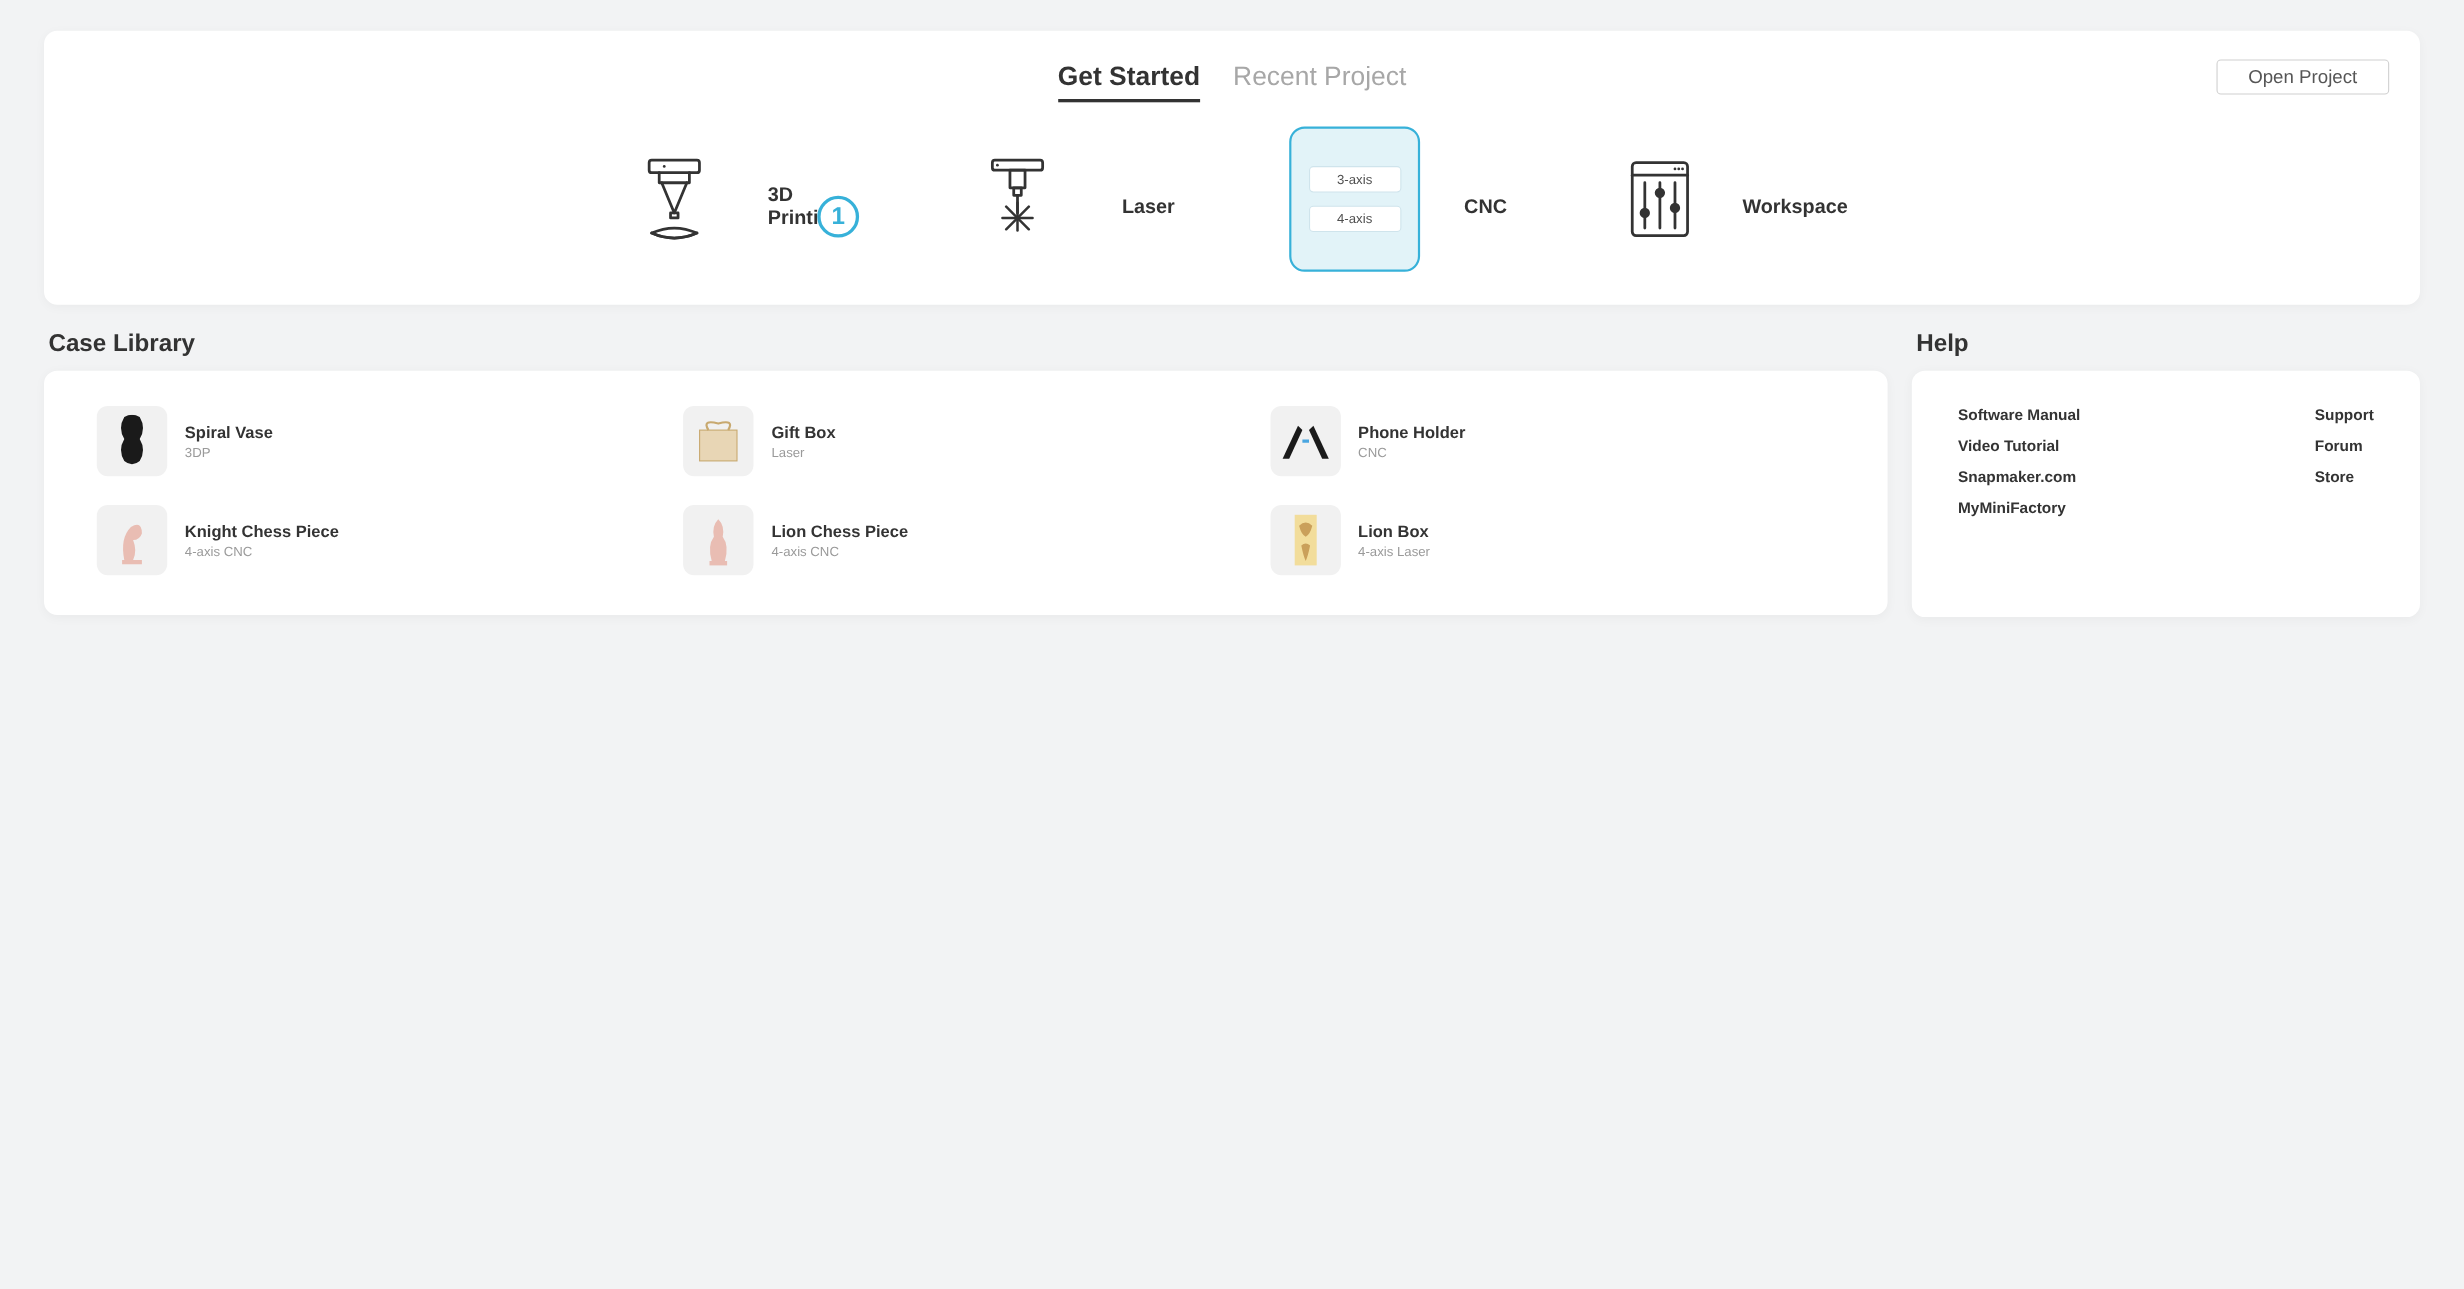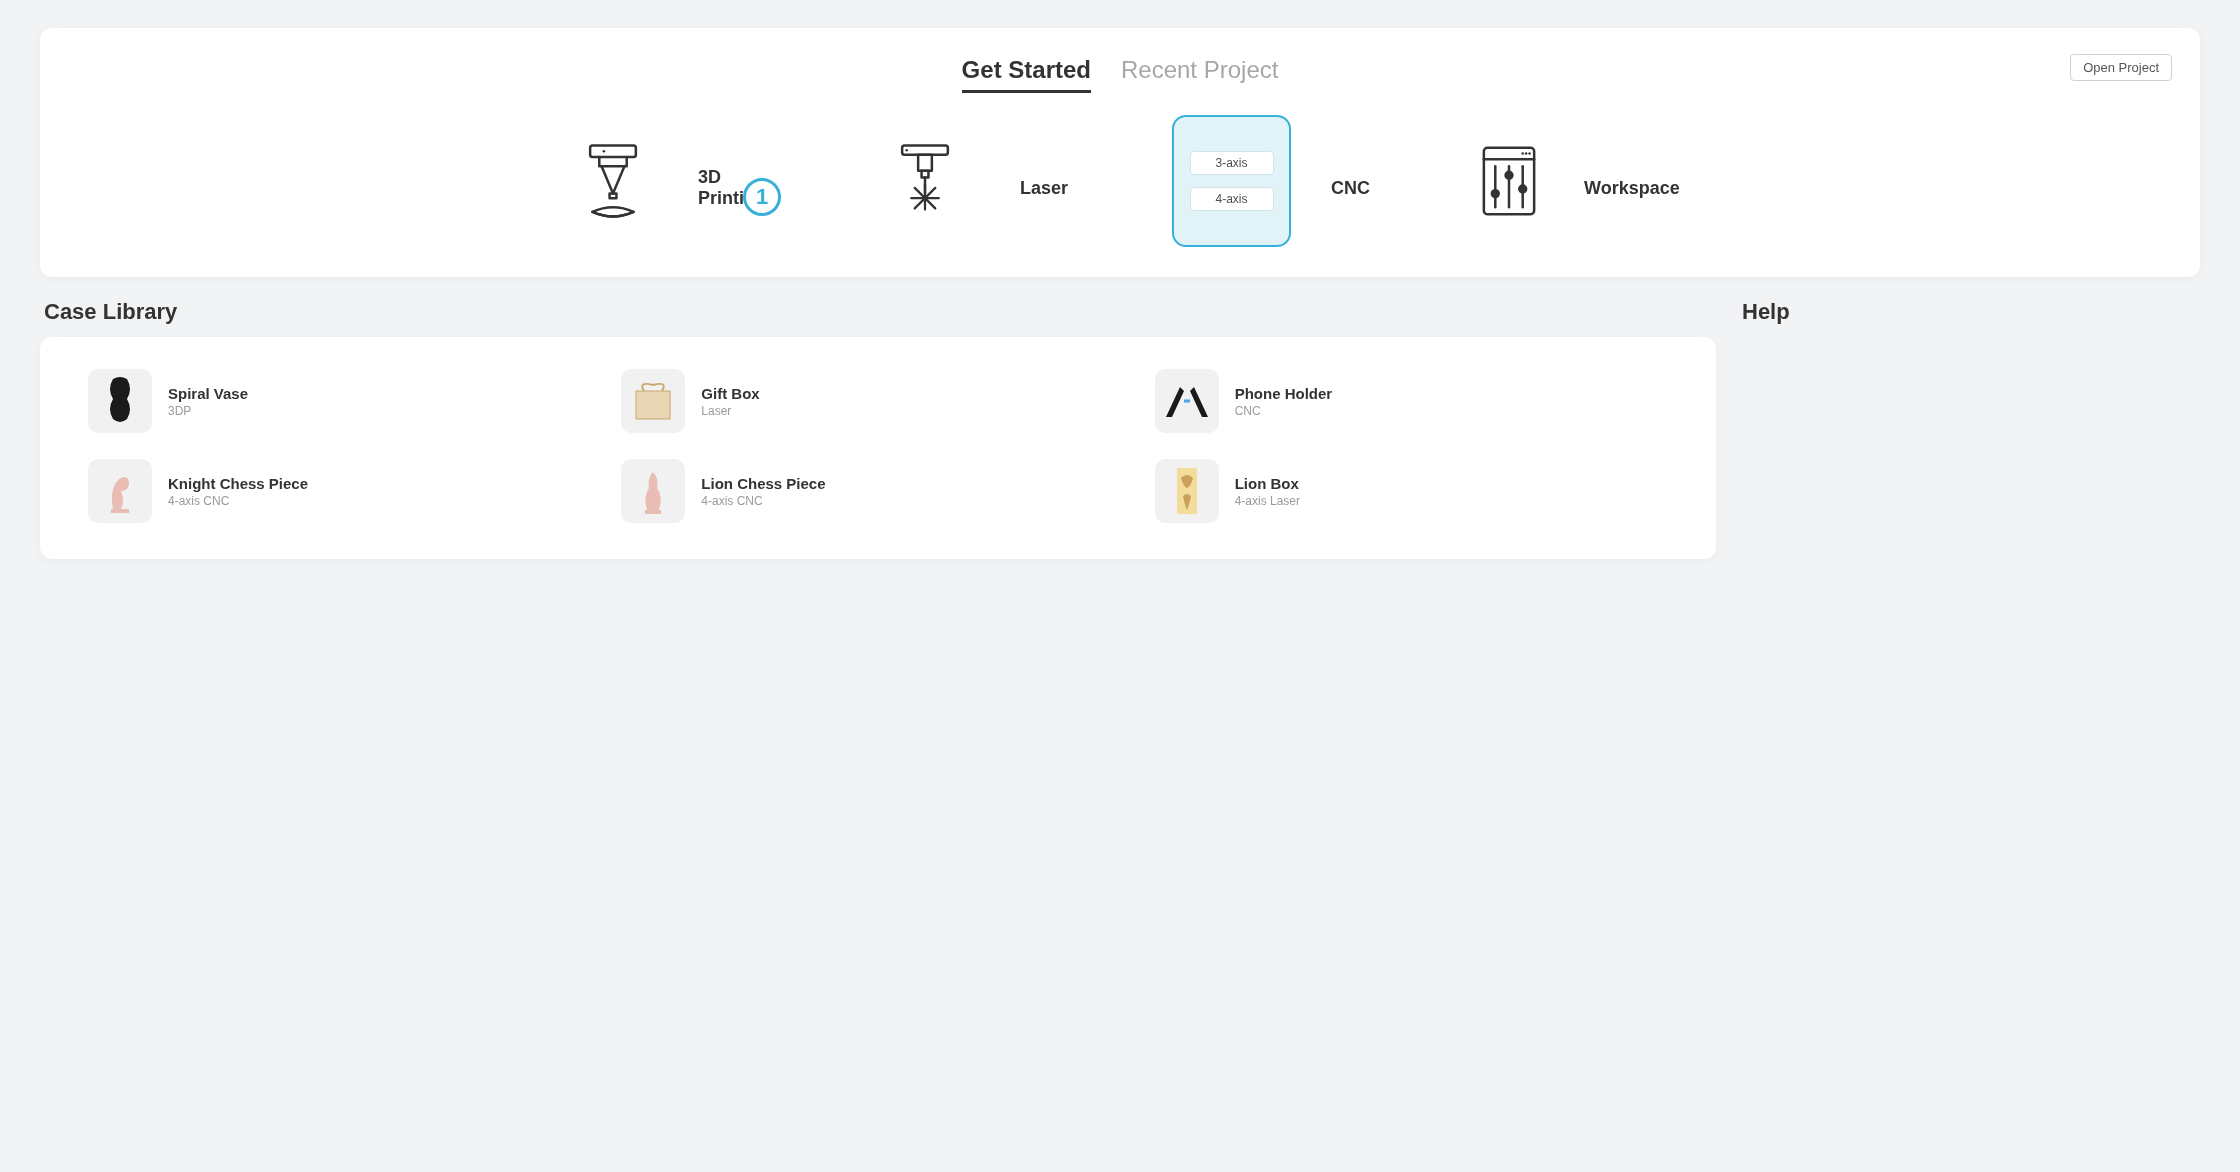--- a/index.html
+++ b/index.html
@@ -38,22 +38,22 @@
     font-weight: 700;
     border-bottom: 3px solid #333;
   }
   .open-project-btn {
     position: absolute;
     top: 26px;
     right: 28px;
     background: #fff;
     border: 1px solid #d0d0d0;
     border-radius: 4px;
-    padding: 5px 12px;
-    font-size: 13px;
+    padding: 5px 28px;
+    font-size: 17px;
     color: #555;
     cursor: pointer;
   }
   .tile-row {
     display: flex;
     justify-content: center;
     gap: 104px;
     margin-top: 22px;
   }
   .tile {
@@ -335,15 +335,30 @@
             <div class="case-type">4-axis Laser</div>
           </div>
         </div>
 
       </div>
     </div>
   </div>
 
   <div class="lower-right">
     <div class="section-title">Help</div>
+    <div class="panel help-panel">
+      <div class="help-cols">
+        <div class="help-col left">
+          <div class="help-link">Software Manual</div>
+          <div class="help-link">Video Tutorial</div>
+          <div class="help-link">Snapmaker.com</div>
+          <div class="help-link">MyMiniFactory</div>
+        </div>
+        <div class="help-col">
+          <div class="help-link">Support</div>
+          <div class="help-link">Forum</div>
+          <div class="help-link">Store</div>
+        </div>
+      </div>
+    </div>
   </div>
 
 </div>
 
 </body></html>

